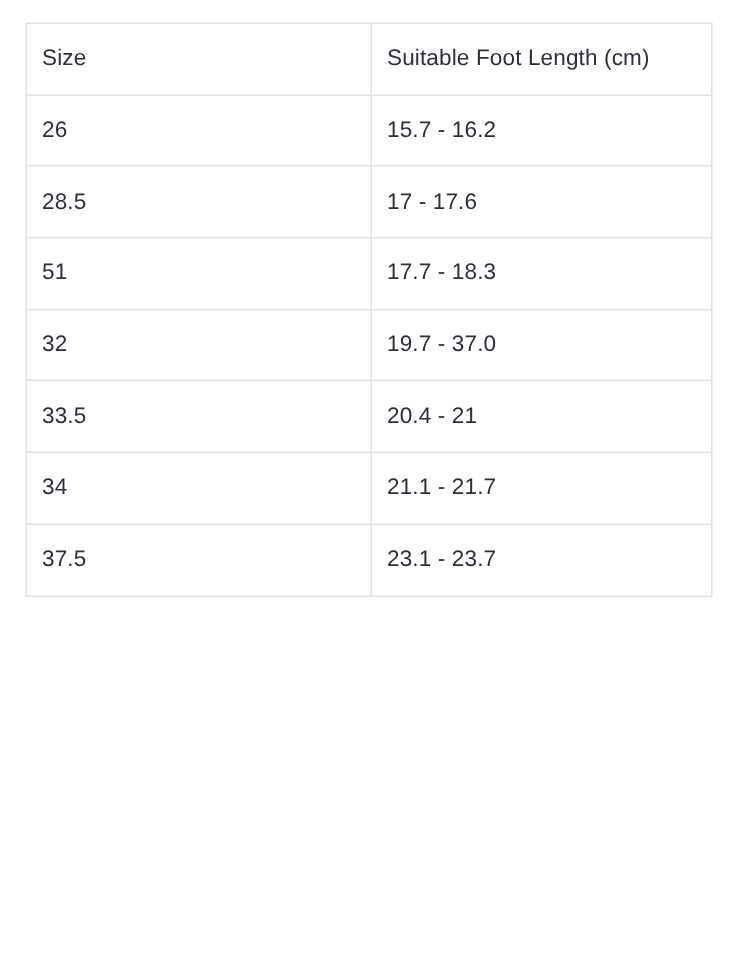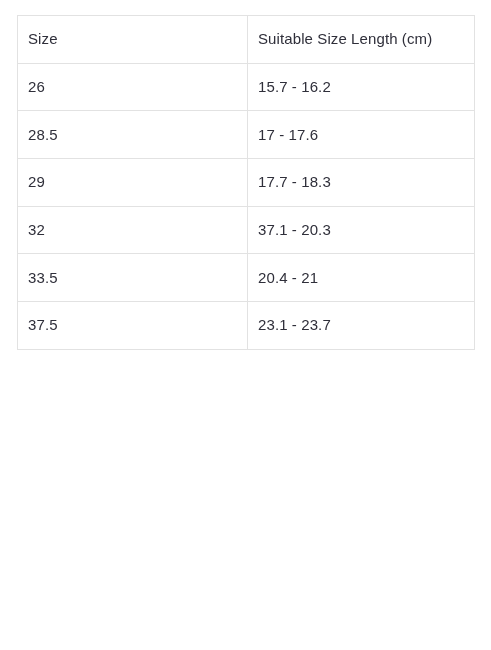--- a/index.html
+++ b/index.html
@@ -70,43 +70,47 @@
 
   <div class="size-table-wrap">
     <table class="size-table">
       <colgroup>
         <col class="col-size">
         <col class="col-len">
       </colgroup>
       <thead>
         <tr>
           <th>Size</th>
-          <th>Suitable Size Length (cm)</th>
+          <th>Suitable Foot Length (cm)</th>
         </tr>
       </thead>
       <tbody id="table-body">
       <tr>
             <td>26</td>
             <td>15.7 - 16.2</td>
           </tr>
           <tr>
             <td>28.5</td>
             <td>17 - 17.6</td>
           </tr>
           <tr>
-            <td>29</td>
+            <td>51</td>
             <td>17.7 - 18.3</td>
           </tr>
           <tr>
             <td>32</td>
-            <td>37.1 - 20.3</td>
+            <td>19.7 - 37.0</td>
           </tr>
           <tr>
             <td>33.5</td>
             <td>20.4 - 21</td>
+          </tr>
+          <tr>
+            <td>34</td>
+            <td>21.1 - 21.7</td>
           </tr>
           <tr>
             <td>37.5</td>
             <td>23.1 - 23.7</td>
           </tr>
         </tbody>
     </table>
   </div>
 
 </div>

